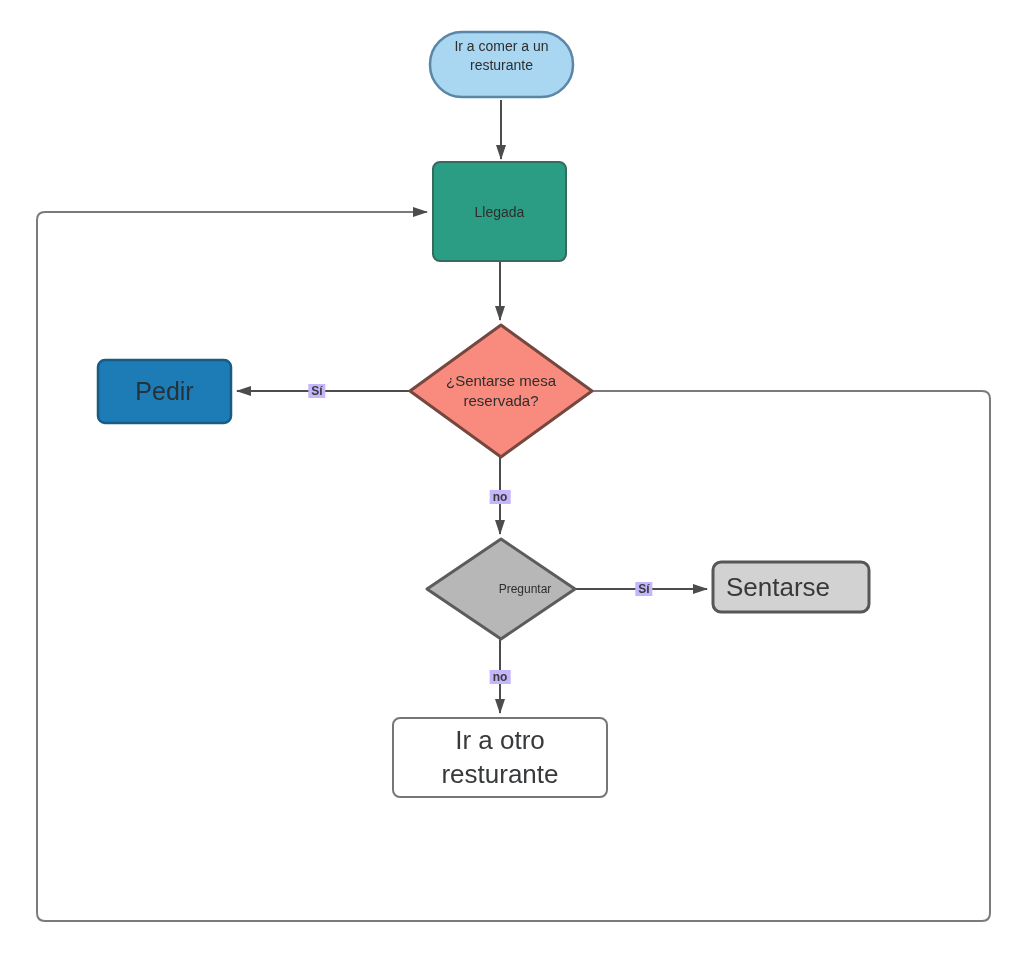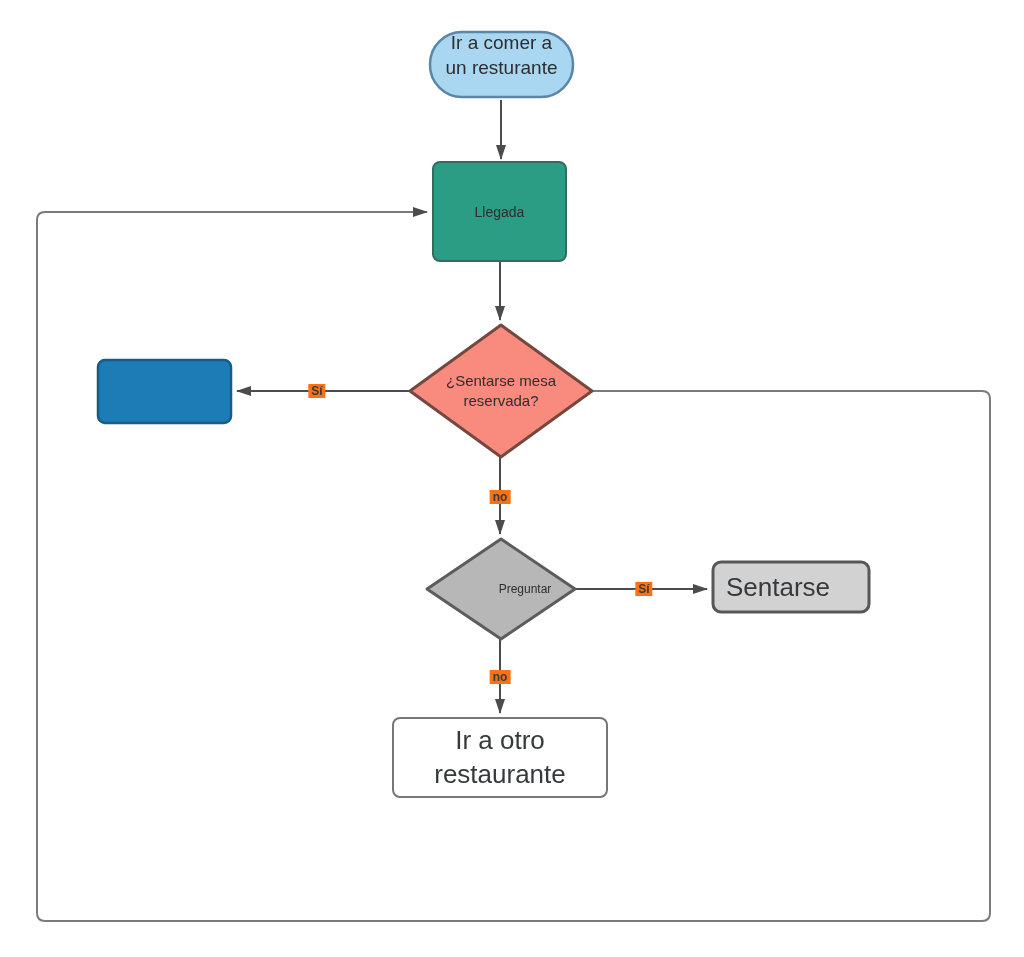--- a/index.html
+++ b/index.html
@@ -24,38 +24,38 @@
     position: absolute;
     display: flex;
     flex-direction: column;
     align-items: center;
     justify-content: center;
     text-align: center;
     color: #2e2e2e;
     pointer-events: none;
   }
   .node-label .inner { pointer-events: none; }
-  .lbl-start { left: 430px; top: 32px; width: 143px; height: 47px; font-size: 19px; line-height: 1.3; }
+  .lbl-start { left: 430px; top: 32px; width: 143px; height: 47px; font-size: 14px; line-height: 1.3; }
   .lbl-start .inner { width: 112px; }
   .lbl-llegada { left: 433px; top: 162px; width: 133px; height: 99px; font-size: 14px; text-align: right; }
   .lbl-reserva { left: 411px; top: 325px; width: 180px; height: 132px; font-size: 15px; line-height: 1.35; }
   .lbl-reserva .inner { width: 138px; }
   .lbl-pedir { left: 98px; top: 360px; width: 133px; height: 63px; font-size: 25px; color: #263238; }
   .lbl-preguntar { left: 451px; top: 539px; width: 148px; height: 100px; font-size: 12px; line-height: 1.5; }
   .lbl-preguntar .inner { width: 122px; }
   .lbl-sentarse { left: 713px; top: 562px; width: 130px; height: 50px; font-size: 26px; color: #37393b; }
   .lbl-otro { left: 393px; top: 718px; width: 214px; height: 79px; font-size: 26px; line-height: 1.3; color: #37393b; }
   .lbl-otro .inner { width: 182px; }
   .edge-label {
     position: absolute;
     transform: translate(-50%, -50%);
     font-size: 12px;
     font-weight: bold;
     color: #3a3a3a;
-    background: #f97316;
+    background: #c4b5fd;
     padding: 0 3px;
     pointer-events: none;
   }
   .el-yes1 { left: 317px; top: 391px; }
   .el-no1  { left: 500px; top: 497px; }
   .el-yes2 { left: 644px; top: 589px; }
   .el-no2  { left: 500px; top: 677px; }
 </style>
 </head>
 <body>
@@ -98,31 +98,34 @@
   </div>
 
   <div class="node-label lbl-llegada">
     <div class="inner">Llegada</div>
   </div>
 
   <div class="node-label lbl-reserva">
     <div class="inner">¿Sentarse mesa reservada?</div>
   </div>
 
+  <div class="node-label lbl-pedir">
+    <div class="inner">Pedir</div>
+  </div>
 
   <div class="node-label lbl-preguntar">
     <div class="inner">Preguntar</div>
   </div>
 
   <div class="node-label lbl-sentarse">
     <div class="inner">Sentarse</div>
   </div>
 
   <div class="node-label lbl-otro">
-    <div class="inner">Ir a otro restaurante</div>
+    <div class="inner">Ir a otro resturante</div>
   </div>
 
   <span class="edge-label el-yes1">Sí</span>
   <span class="edge-label el-no1">no</span>
   <span class="edge-label el-yes2">Sí</span>
   <span class="edge-label el-no2">no</span>
 
 </div>
 
 </body></html>

